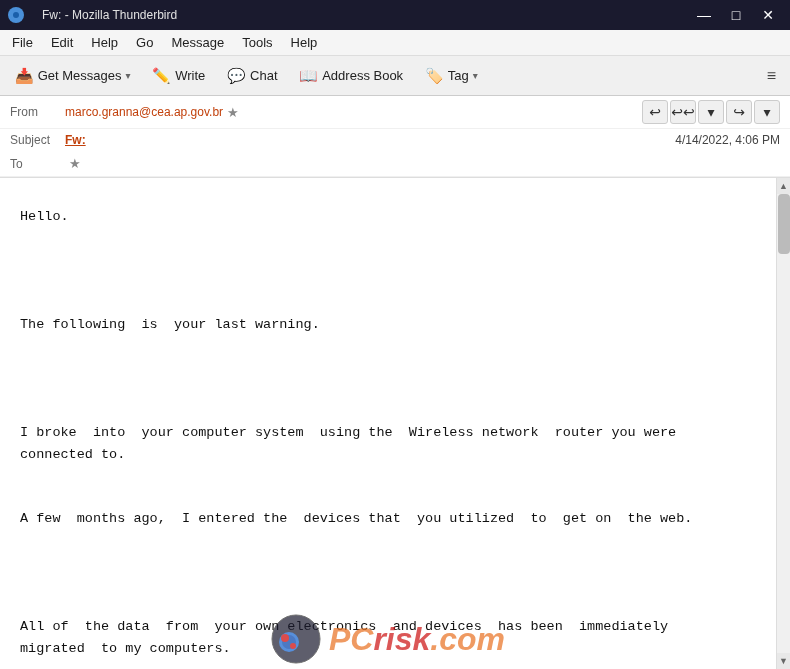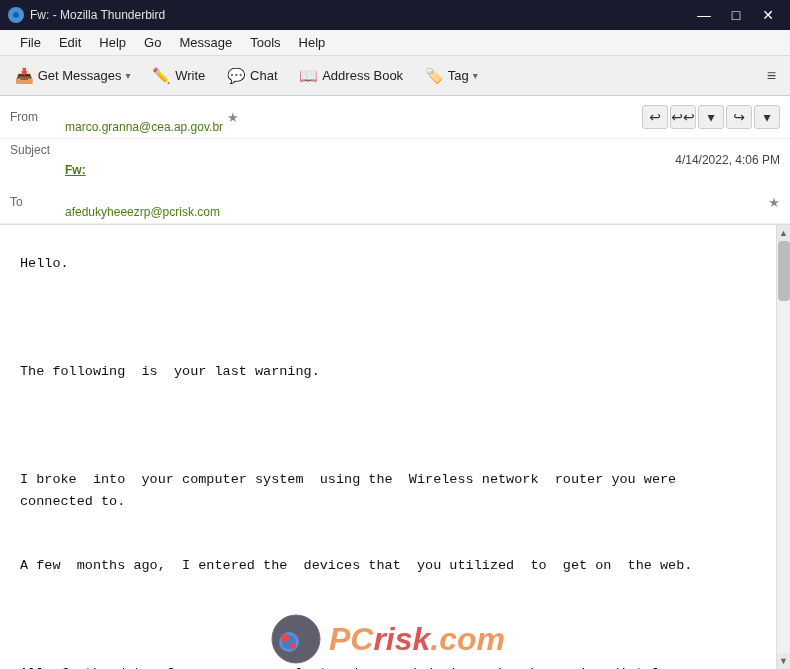--- a/index.html
+++ b/index.html
@@ -9,37 +9,37 @@
     .titlebar {
       background: #1a1a2e;
       color: white;
       display: flex;
       align-items: center;
       justify-content: space-between;
       padding: 4px 8px;
       height: 30px;
       user-select: none;
     }
-    .titlebar-left { display: flex; align-items: center; gap: 6px; }
+    .titlebar-left { display: flex; align-items: center; gap: 18px; }
     .titlebar-icon { width: 16px; height: 16px; background: #4a90d9; border-radius: 50%; display: flex; align-items: center; justify-content: center; }
     .titlebar-title { font-size: 12px; color: #e0e0e0; }
     .titlebar-controls { display: flex; gap: 4px; }
     .titlebar-btn {
       width: 28px; height: 22px; background: transparent; border: none;
       color: white; cursor: pointer; display: flex; align-items: center;
       justify-content: center; font-size: 14px; border-radius: 3px;
     }
 
     
     .menubar {
       background: #f5f5f5;
       border-bottom: 1px solid #ddd;
       display: flex;
       align-items: center;
-      padding: 2px 12px;
+      padding: 2px 4px;
       height: 26px;
       gap: 2px;
     }
     .menu-item {
       padding: 2px 8px;
       font-size: 13px;
       color: #222;
       cursor: pointer;
       border-radius: 3px;
     }
@@ -79,21 +79,21 @@
       padding: 4px 10px;
       border-bottom: 1px solid #f0f0f0;
       min-height: 26px;
     }
     .header-label {
       color: #666;
       font-size: 12px;
       width: 55px;
       flex-shrink: 0;
     }
-    .header-value { font-size: 12px; color: #4d7c0f; flex: 1; margin-top: 20px; }
+    .header-value { font-size: 12px; color: #c2410c; flex: 1; }
     .header-date { font-size: 12px; color: #444; }
     .star-icon { color: #888; font-size: 13px; margin-left: 4px; cursor: pointer; }
 
     
     .nav-buttons {
       display: flex; align-items: center; gap: 2px;
     }
     .nav-btn {
       width: 26px; height: 24px; display: flex; align-items: center;
       justify-content: center; background: #f0f0f0; border: 1px solid #ccc;
@@ -283,21 +283,20 @@
     <div class="subject-row">
       <div style="display:flex; align-items:flex-start;">
         <span class="header-label">Subject</span>
         <span class="header-value" style="font-weight:bold;text-decoration:underline;">Fw:</span>
       </div>
       <span class="header-date">4/14/2022, 4:06 PM</span>
     </div>
 
     <div class="header-row">
       <span class="header-label">To</span>
-      <span class="header-value">afedukyheeezrp@pcrisk.com</span>
       <span class="star-icon">★</span>
     </div>
   </div>
 
   <div class="email-body-wrapper">
     <div class="email-body">
       <div style="white-space: pre-wrap; font-family: 'Courier New', monospace;">Hello.
 
 
 

